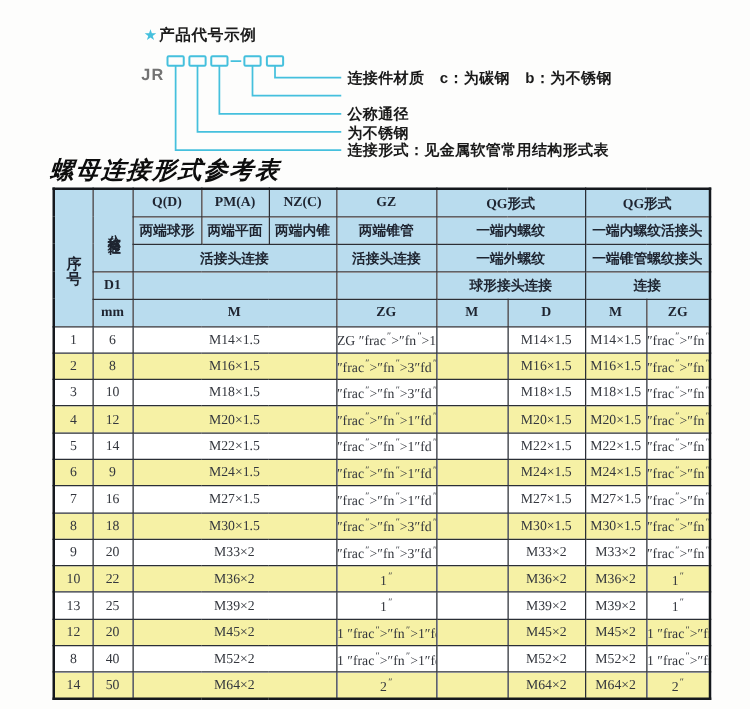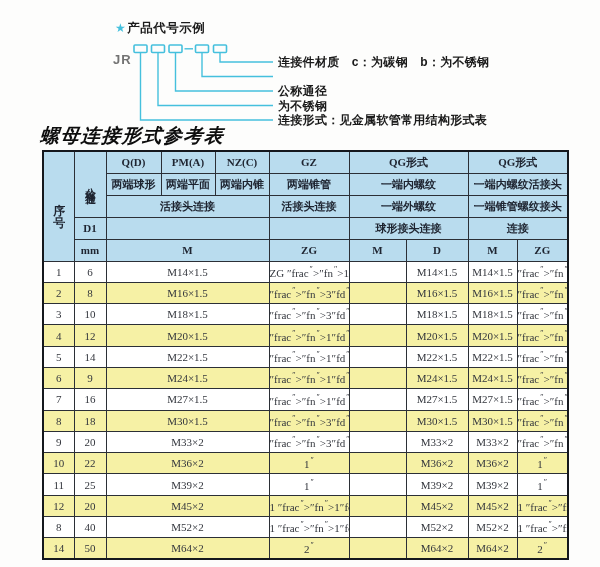--- a/index.html
+++ b/index.html
@@ -224,21 +224,21 @@
           <td>10</td>
           <td>22</td>
           <td colspan="3">M36×2</td>
           <td>1<span class="inch">″</span></td>
           <td></td>
           <td>M36×2</td>
           <td>M36×2</td>
           <td>1<span class="inch">″</span></td>
         </tr>
         <tr>
-          <td>11</td>
+          <td>13</td>
           <td>25</td>
           <td colspan="3">M39×2</td>
           <td>1<span class="inch">″</span></td>
           <td></td>
           <td>M39×2</td>
           <td>M39×2</td>
           <td>1<span class="inch">″</span></td>
         </tr>
         <tr class="alt">
           <td>12</td>

